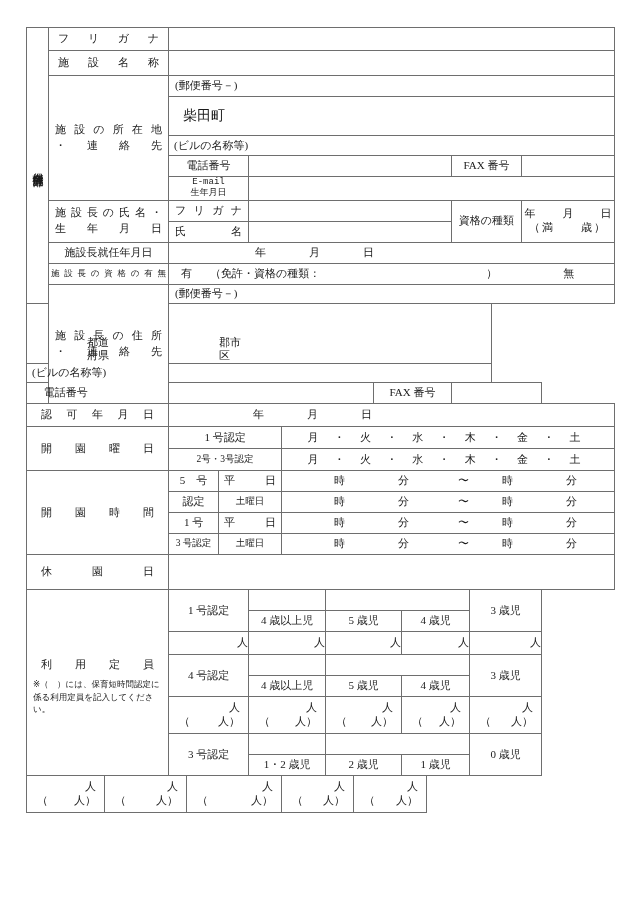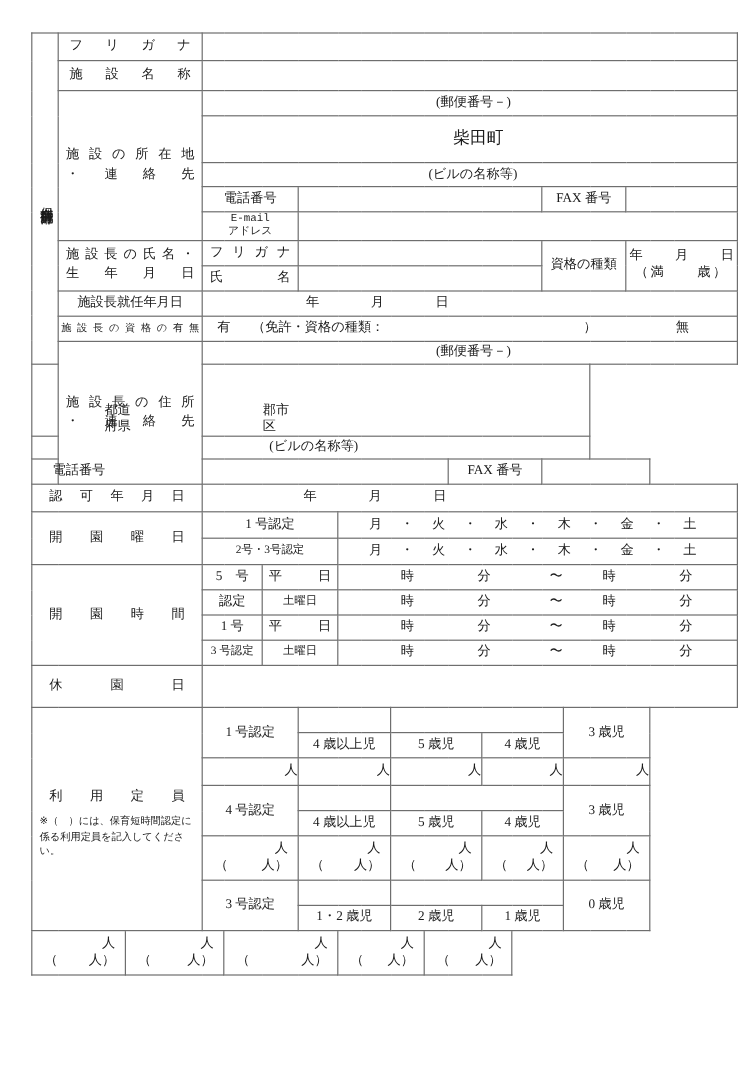--- a/index.html
+++ b/index.html
@@ -40,21 +40,21 @@
   
   .shade { background: #d8d8d8; }
 
   
   .dash-bottom { border-bottom: 1px dotted #8a8a8a; }
   .no-bottom   { border-bottom: none; }
   .no-top      { border-top: none; }
 
   
   .c  { text-align: center; }
-  .l  { text-align: center; }
+  .l  { text-align: left; }
   .sm { font-size: 9.5px; }
   .xs { font-size: 8.5px; }
   .mono-lbl { font-family: "Liberation Mono", "DejaVu Sans Mono", monospace; font-size: 9px; }
 
   
   .spread {
     display: flex;
     justify-content: space-between;
     padding: 0 9px;
     box-sizing: border-box;
@@ -254,21 +254,21 @@
   <tr>
     <td class="shade c" colspan="3" style="height:17px">電話番号</td>
     <td colspan="8"></td>
     <td class="shade c" colspan="3">FAX 番号</td>
     <td colspan="4"></td>
   </tr>
 
   <tr>
     <td class="shade c mono-lbl" colspan="3" style="height:21px">
       <div>E-mail</div>
-      <div>アドレス</div>
+      <div>生年月日</div>
     </td>
     <td colspan="15"></td>
   </tr>
 
   <tr>
     <td class="shade c no-bottom" colspan="4" rowspan="2">
       <div class="stack2">
         <div class="spread tight">
                 <span>施</span>
                 <span>設</span>

